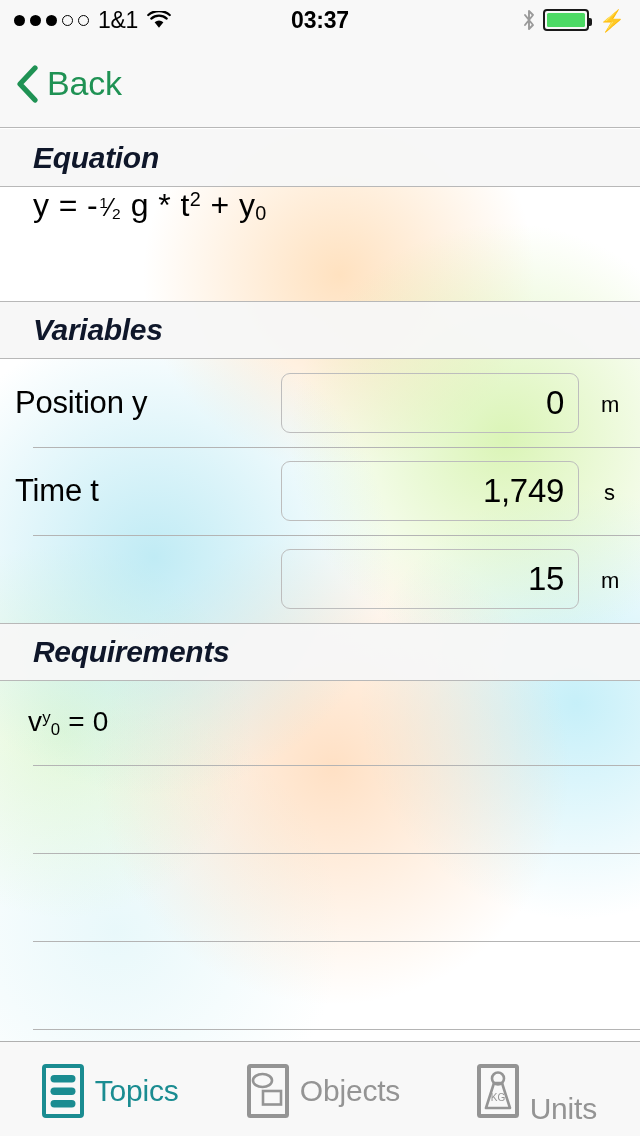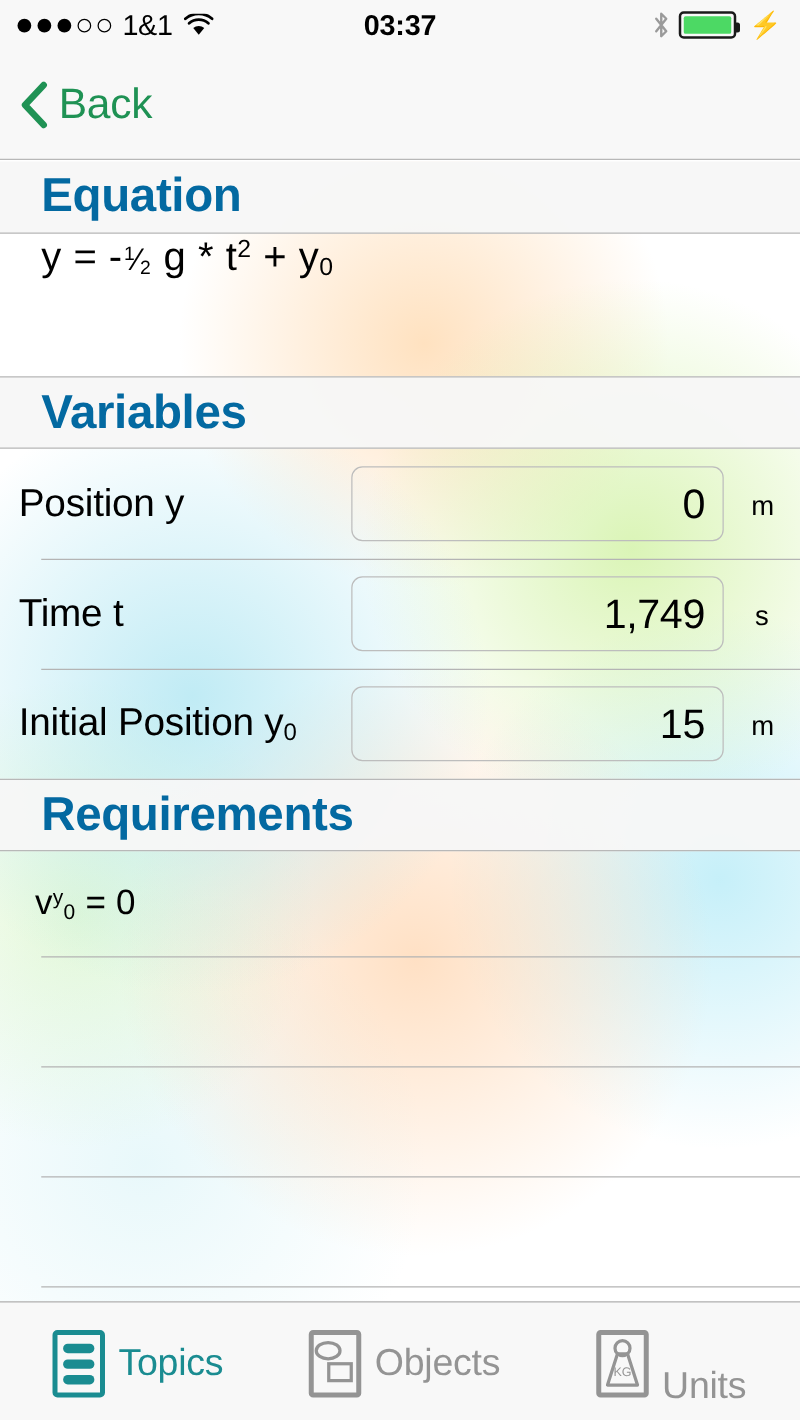--- a/index.html
+++ b/index.html
@@ -94,21 +94,21 @@
 
   .sec-header {
     position:absolute; left:0; width:640px;
     background:rgba(247,247,247,0.94);
     border-top:1px solid #b8b8b8;
     border-bottom:1px solid #b8b8b8;
     display:flex; align-items:center;
     padding-left:33px;
   }
   .sec-header .sec-title {
-    font-size:38px; font-weight:700; color:#0369a1; letter-spacing:-0.3px;
+    font-size:30px; font-weight:700; color:#0f172a; letter-spacing:-0.3px;font-style:italic;
   }
 
   .eq-row {
     position:absolute; left:0; width:640px;
     background:transparent;
     display:flex; 
     padding-left:33px;
   }
   .eq-text { font-size:32px; color:#000; letter-spacing:0.4px; white-space:nowrap; }
   .eq-text sub { font-size:0.62em; vertical-align:-0.22em; }
@@ -264,23 +264,20 @@
           <span>Time t</span>
         </span>
         <span class="var-field" style="left:281px;width:298px;height:60px;top:14px;">
           <span class="var-value">1,749</span>
         </span>
         <span class="var-unit" style="left:604px;top:33px;">s</span>
       </div>
 
       <div class="var-row" style="top:406px;height:88px;">
         <span class="sep"></span>
-        <span class="var-label">
-          <span>Initial Position y</span><sub>0</sub>
-        </span>
         <span class="var-field" style="left:281px;width:298px;height:60px;top:14px;">
           <span class="var-value">15</span>
         </span>
         <span class="var-unit" style="left:601px;top:33px;">m</span>
       </div>
 
       <div class="sec-header" style="top:494px;height:58px;">
         <span class="sec-title">Requirements</span>
       </div>
 

